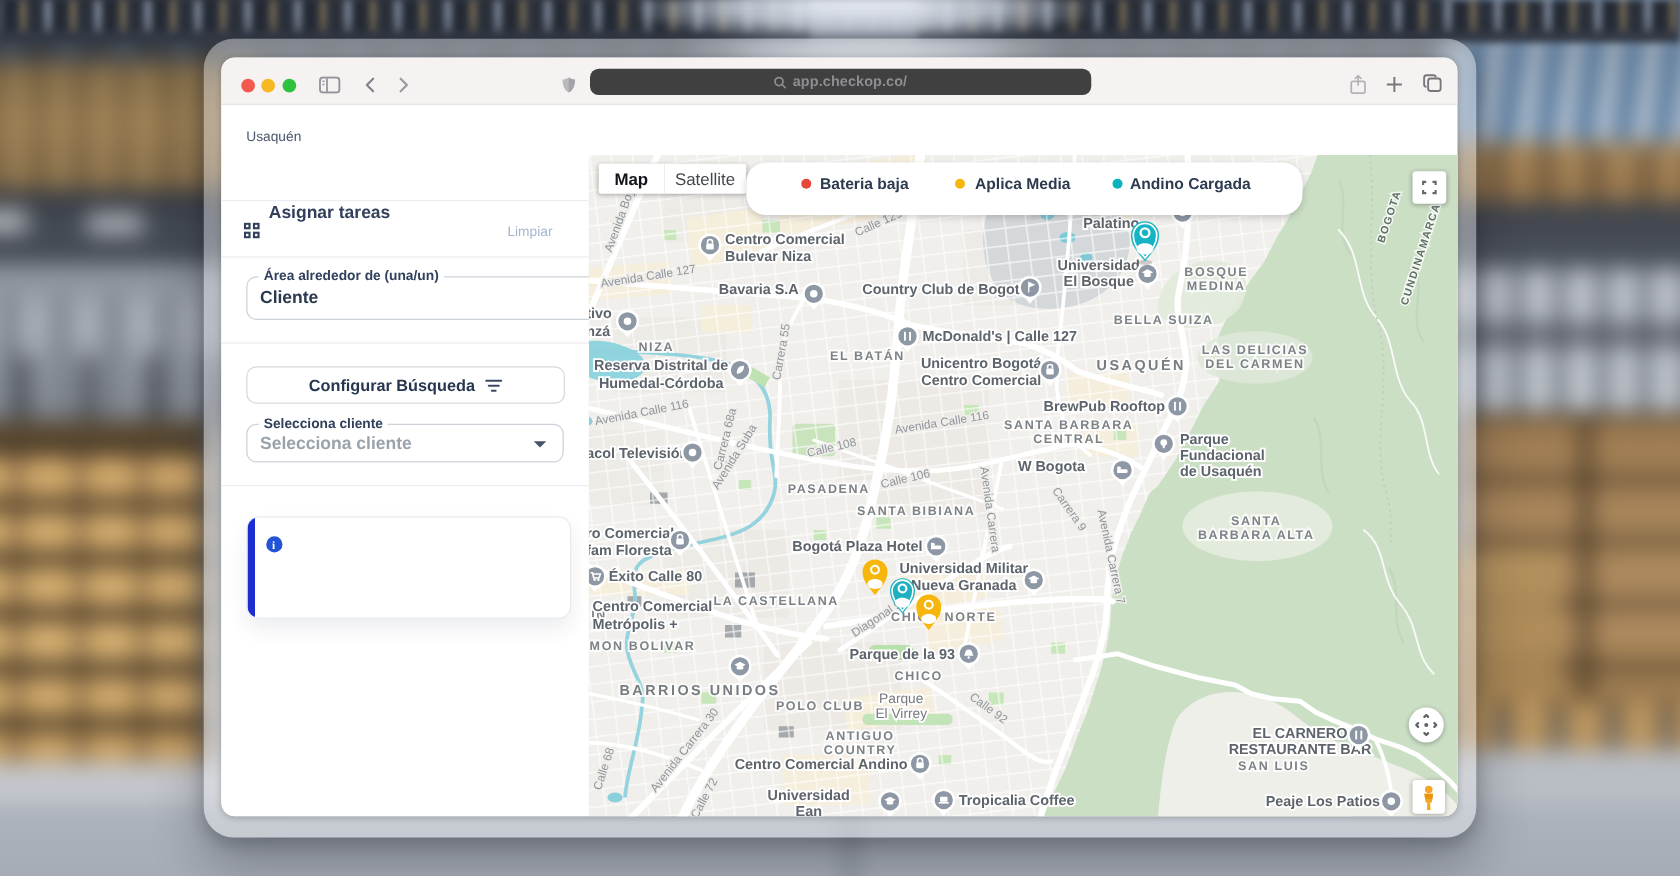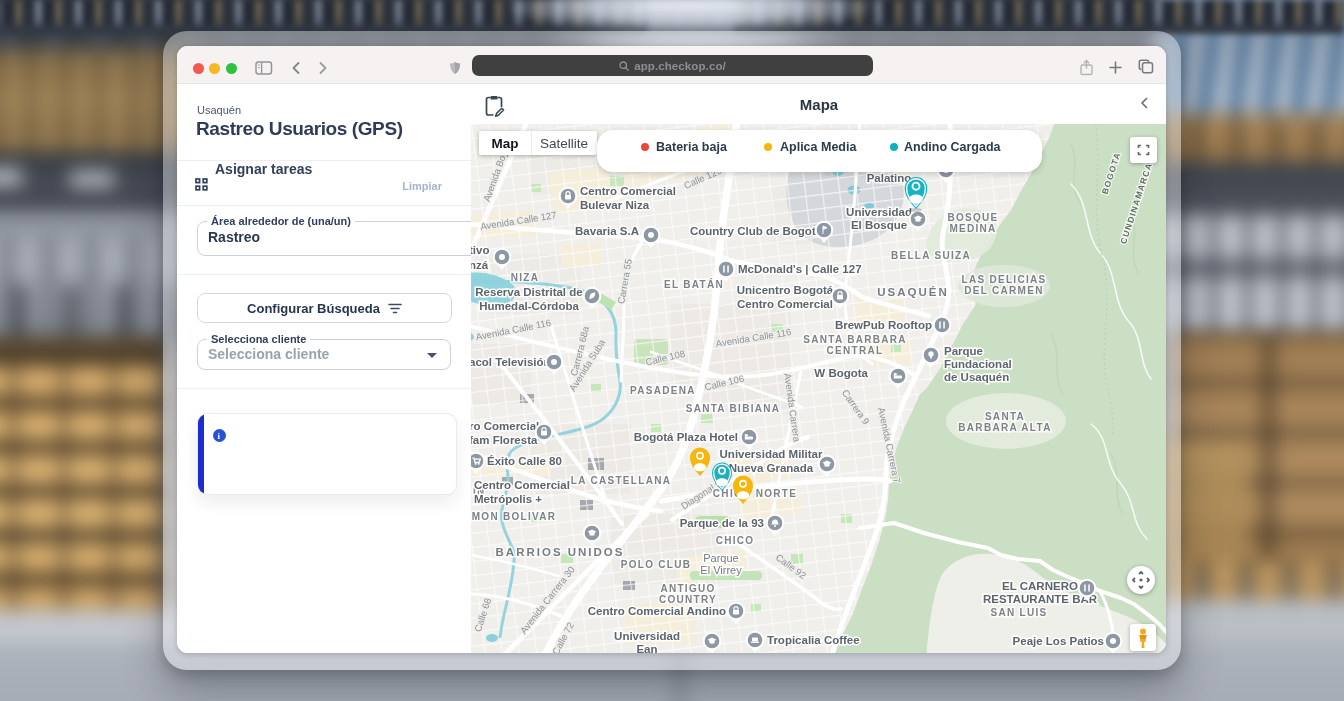--- a/index.html
+++ b/index.html
@@ -101,50 +101,37 @@
         </svg>
  <svg class="tbi" style="left:931px;top:14px" width="15" height="15" viewBox="0 0 15 15">
           <line x1="7.5" y1="1.5" x2="7.5" y2="13.5" stroke="#77777c" stroke-width="1.6"></line>
           <line x1="1.5" y1="7.5" x2="13.5" y2="7.5" stroke="#77777c" stroke-width="1.6"></line>
         </svg>
  <svg class="tbi" style="left:961px;top:13px" width="16" height="15" viewBox="0 0 16 15">
           <rect x="4.5" y="3.8" width="10" height="10" rx="2" fill="none" stroke="#77777c" stroke-width="1.5"></rect>
           <path d="M3.2 10.5 C2.2 10.5 1.3 9.7 1.3 8.6 L1.3 3.2 C1.3 2 2.2 1.2 3.4 1.2 L8.8 1.2 C9.8 1.2 10.6 2 10.7 3" fill="none" stroke="#77777c" stroke-width="1.5"></path>
         </svg>
 </div>
-<div class="hdr">
- <svg style="position:absolute;left:307px;top:11px" width="22" height="23" viewBox="0 0 22 23">
-          <path d="M13.5 2.5 L15.5 2.5 C16.6 2.5 17.5 3.4 17.5 4.5 L17.5 12" fill="none" stroke="#37474f" stroke-width="1.7"></path>
-          <path d="M6.5 2.5 L4.5 2.5 C3.4 2.5 2.5 3.4 2.5 4.5 L2.5 18 C2.5 19.1 3.4 20 4.5 20 L9.5 20" fill="none" stroke="#37474f" stroke-width="1.7"></path>
-          <rect x="6.5" y="1" width="7" height="3.6" rx="1.2" fill="#37474f"></rect>
-          <path d="M17.8 13.2 L12.6 18.4 L11.6 21.2 L14.4 20.2 L19.6 15 Z" fill="none" stroke="#37474f" stroke-width="1.5" stroke-linejoin="round"></path>
-        </svg>
- <div style="position:absolute;left:642px;top:12px;transform:translateX(-50%);font-size:15px;font-weight:600;color:#2c3545">Mapa</div>
- <svg style="position:absolute;left:962px;top:13px" width="10" height="12" viewBox="0 0 10 12">
-          <path d="M7.5 1.5 L3 6 L7.5 10.5" fill="none" stroke="#6e6e74" stroke-width="1.7" stroke-linecap="round" stroke-linejoin="round"></path>
-        </svg>
-</div>
 <div class="sb">
  <div style="position:absolute;left:20px;top:20px;font-size:11px;color:#4a566e">Usaquén</div>
- <div style="position:absolute;left:19px;top:34px;font-size:19px;font-weight:700;color:#2e3c58;letter-spacing:-.4px">Rastreo Usuarios (GPS)</div>
  <div class="hr" style="top:76px"></div>
  <svg style="position:absolute;left:18px;top:94px" width="13" height="13" viewBox="0 0 13 13">
           <g fill="none" stroke="#31405c" stroke-width="1.7">
             <rect x="1" y="1" width="3.6" height="3.6"></rect>
             <rect x="8.2" y="1" width="3.6" height="3.6"></rect>
             <rect x="1" y="8.2" width="3.6" height="3.6"></rect>
             <rect x="8.2" y="8.2" width="3.6" height="3.6"></rect>
           </g>
         </svg>
  <div style="position:absolute;left:38px;top:77px;font-size:14px;font-weight:700;color:#33405c">Asignar tareas</div>
- <div style="position:absolute;right:29px;top:95.5px;font-size:11px;font-weight:700;color:#a5b4cd">Limpiar</div>
+ <div style="position:absolute;right:29px;top:95.5px;font-size:11px;font-weight:400;color:#a5b4cd">Limpiar</div>
  <div class="hr" style="top:121px"></div>
  <div class="fld" style="top:137px;width:308px;height:35px">
    <div class="flbl">Área alrededor de (una/un)</div>
-   <div style="position:absolute;left:10px;top:7px;font-size:14px;font-weight:700;color:#2b3950">Rastreo</div>
+   <div style="position:absolute;left:10px;top:7px;font-size:14px;font-weight:700;color:#2b3950">Cliente</div>
    <div class="caret"></div>
  </div>
  <div class="hr" style="top:190px"></div>
  <div style="position:absolute;left:20px;top:209px;width:255px;height:30px;border:1px solid #d5d9de;border-radius:8px;background:#fff;display:flex;align-items:center;justify-content:center;gap:8px">
    <span style="font-size:13px;font-weight:700;color:#27364f">Configurar Búsqueda</span>
    <svg width="14" height="11" viewBox="0 0 14 11">
             <g stroke="#3c4a63" stroke-width="1.6" stroke-linecap="round">
               <line x1="1" y1="1.5" x2="13" y2="1.5"></line>
               <line x1="3" y1="5.5" x2="11" y2="5.5"></line>
               <line x1="5.5" y1="9.5" x2="8.5" y2="9.5"></line>

